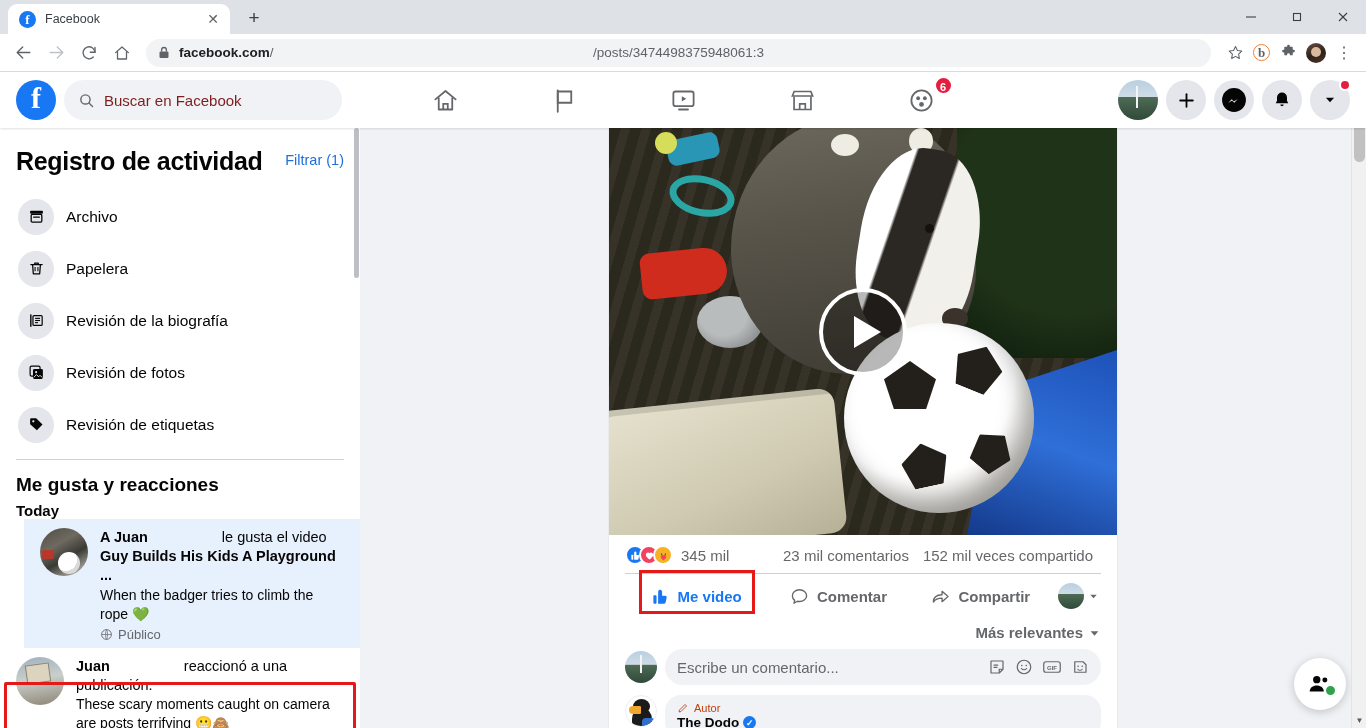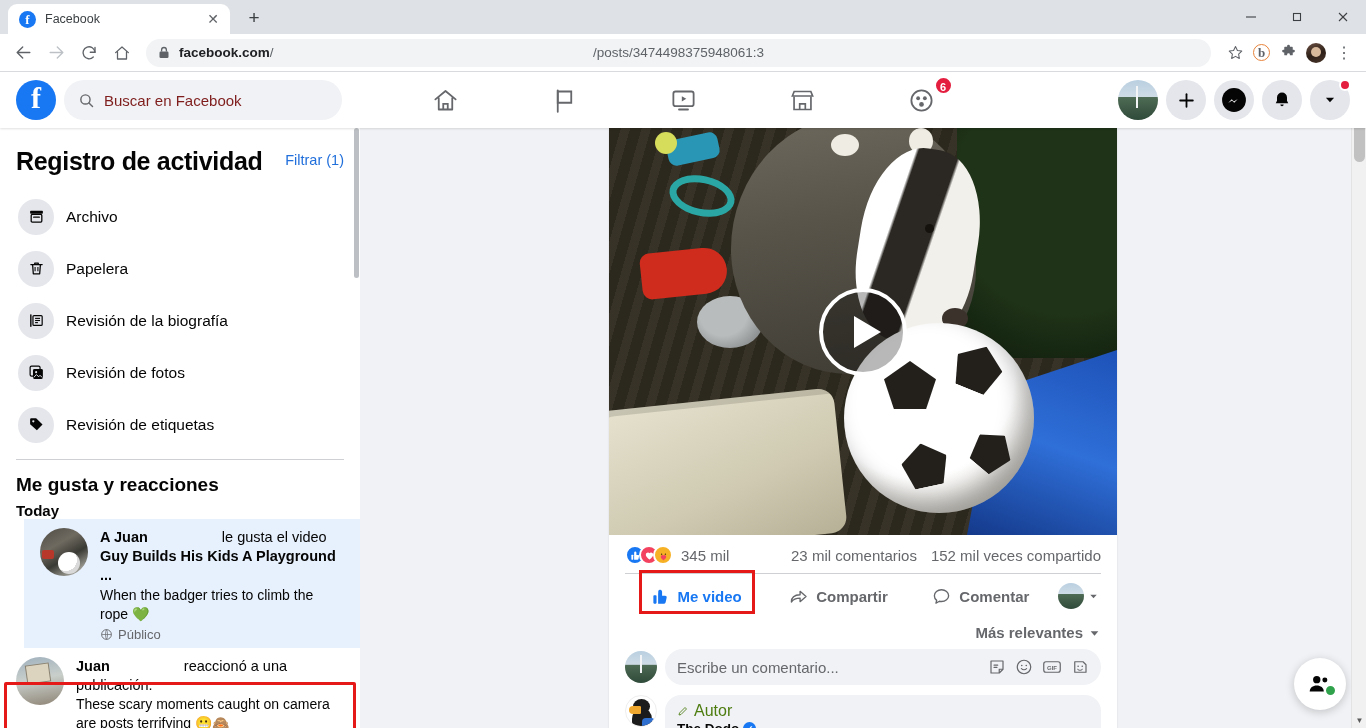--- a/index.html
+++ b/index.html
@@ -282,21 +282,21 @@
     position:absolute;left:50%;top:50%;transform:translate(-50%,-50%);
     width:88px;height:88px;border-radius:50%;border:4px solid #fff;
     background:rgba(0,0,0,.28);display:flex;align-items:center;justify-content:center;
   }
   .v-play:after{
     content:"";border-left:27px solid #fff;border-top:16px solid transparent;
     border-bottom:16px solid transparent;margin-left:8px;
   }
 
   .stats{
-    display:flex;align-items:center;padding:10px 16px 8px 16px; position:relative;
+    display:flex;align-items:center;padding:10px 24px 8px 16px; position:relative;
   }
   .rx{ display:flex; align-items:center; }
   .rx span{
     width:20px;height:20px;border-radius:50%;display:inline-flex;align-items:center;
     justify-content:center;border:2px solid #fff;font-size:11px;color:#fff;
   }
   .rx span:nth-child(2){ margin-left:-6px; }
   .rx span:nth-child(3){ margin-left:-6px; }
   .rx-like{ background:#1877f2; }
   .rx-love{ background:#f3425f; }
@@ -341,21 +341,21 @@
   .comment{ display:flex; gap:8px; padding:2px 16px 0 16px; }
   .cmt-av2{
     width:32px;height:32px;border-radius:50%;flex:0 0 auto;background:#fff;
     position:relative;overflow:hidden;border:1px solid #eee;
   }
   .cmt-av2 .dodo-body{position:absolute;left:6px;top:12px;width:20px;height:22px;background:#1b1b1b;border-radius:50% 50% 40% 40%;}
   .cmt-av2 .dodo-head{position:absolute;left:7px;top:3px;width:17px;height:15px;background:#1b1b1b;border-radius:50%;}
   .cmt-av2 .dodo-beak{position:absolute;left:3px;top:10px;width:12px;height:8px;background:#f0a92e;border-radius:6px 2px 2px 6px;}
   .cmt-av2 .dodo-blue{position:absolute;left:16px;top:22px;width:13px;height:12px;background:#2f6fd0;border-radius:4px;}
   .cmt-bub{ flex:1; background:#f0f2f5; border-radius:16px; padding:7px 12px 8px 12px;}
-  .cmt-author-tag{ display:flex;align-items:center;gap:5px;font-size:16px;color:#4d7c0f;}
+  .cmt-author-tag{ display:flex;align-items:center;gap:5px;font-size:11px;color:#c2410c;}
   .cmt-name{ font-size:13.5px;font-weight:bold;color:#050505;display:flex;align-items:center;gap:4px;margin-top:1px;}
   .verif{ width:13px;height:13px;border-radius:50%;background:#1877f2;color:#fff;font-size:9px;
     display:inline-flex;align-items:center;justify-content:center;}
 
   
   .fab{
     position:absolute; right:20px; bottom:18px; width:52px;height:52px;border-radius:50%;
     background:#fff; box-shadow:0 2px 10px rgba(0,0,0,.2);
     display:flex;align-items:center;justify-content:center;
   }
@@ -706,29 +706,29 @@
         <div class="actionbar">
           <div class="act-btn liked">
             <svg width="19" height="19" viewBox="0 0 24 24" fill="#1877f2">
                 <path d="M9 21h7.5a2 2 0 0 0 2-1.6l1.3-6A2 2 0 0 0 17.8 11H14V6a2.5 2.5 0 0 0-4.8-1L9 9.5z"></path>
                 <rect x="3" y="10.5" width="4" height="10.5" rx="1"></rect>
               </svg>
             <span>Me video</span>
           </div>
           <div class="act-btn">
             <svg width="19" height="19" viewBox="0 0 24 24">
-                <path d="M3 19c0-6 4.5-9 11-9.2V5.5L21.5 12 14 18.5V14C8.5 14 5 15.8 3 19z" fill="none" stroke="currentColor" stroke-width="1.7" stroke-linejoin="round"></path>
-              </svg>
-            <span>Compartir</span>
+                <path d="M12 3.5c5 0 9 3.3 9 7.4s-4 7.4-9 7.4a11 11 0 0 1-2.6-.3L5 20.3l.9-3.4A7.7 7.7 0 0 1 3 10.9c0-4.1 4-7.4 9-7.4z" fill="none" stroke="currentColor" stroke-width="1.7" stroke-linejoin="round"></path>
+              </svg>
+            <span>Comentar</span>
           </div>
           <div class="act-btn">
             <svg width="19" height="19" viewBox="0 0 24 24">
-                <path d="M12 3.5c5 0 9 3.3 9 7.4s-4 7.4-9 7.4a11 11 0 0 1-2.6-.3L5 20.3l.9-3.4A7.7 7.7 0 0 1 3 10.9c0-4.1 4-7.4 9-7.4z" fill="none" stroke="currentColor" stroke-width="1.7" stroke-linejoin="round"></path>
-              </svg>
-            <span>Comentar</span>
+                <path d="M3 19c0-6 4.5-9 11-9.2V5.5L21.5 12 14 18.5V14C8.5 14 5 15.8 3 19z" fill="none" stroke="currentColor" stroke-width="1.7" stroke-linejoin="round"></path>
+              </svg>
+            <span>Compartir</span>
           </div>
           <div class="share-wrap">
             <div class="act-share-pic"></div>
             <svg width="11" height="11" viewBox="0 0 24 24">
                 <path d="M5 8l7 8 7-8z" fill="#65676b"></path>
               </svg>
           </div>
           <div class="hl-like"></div>
         </div>
 

